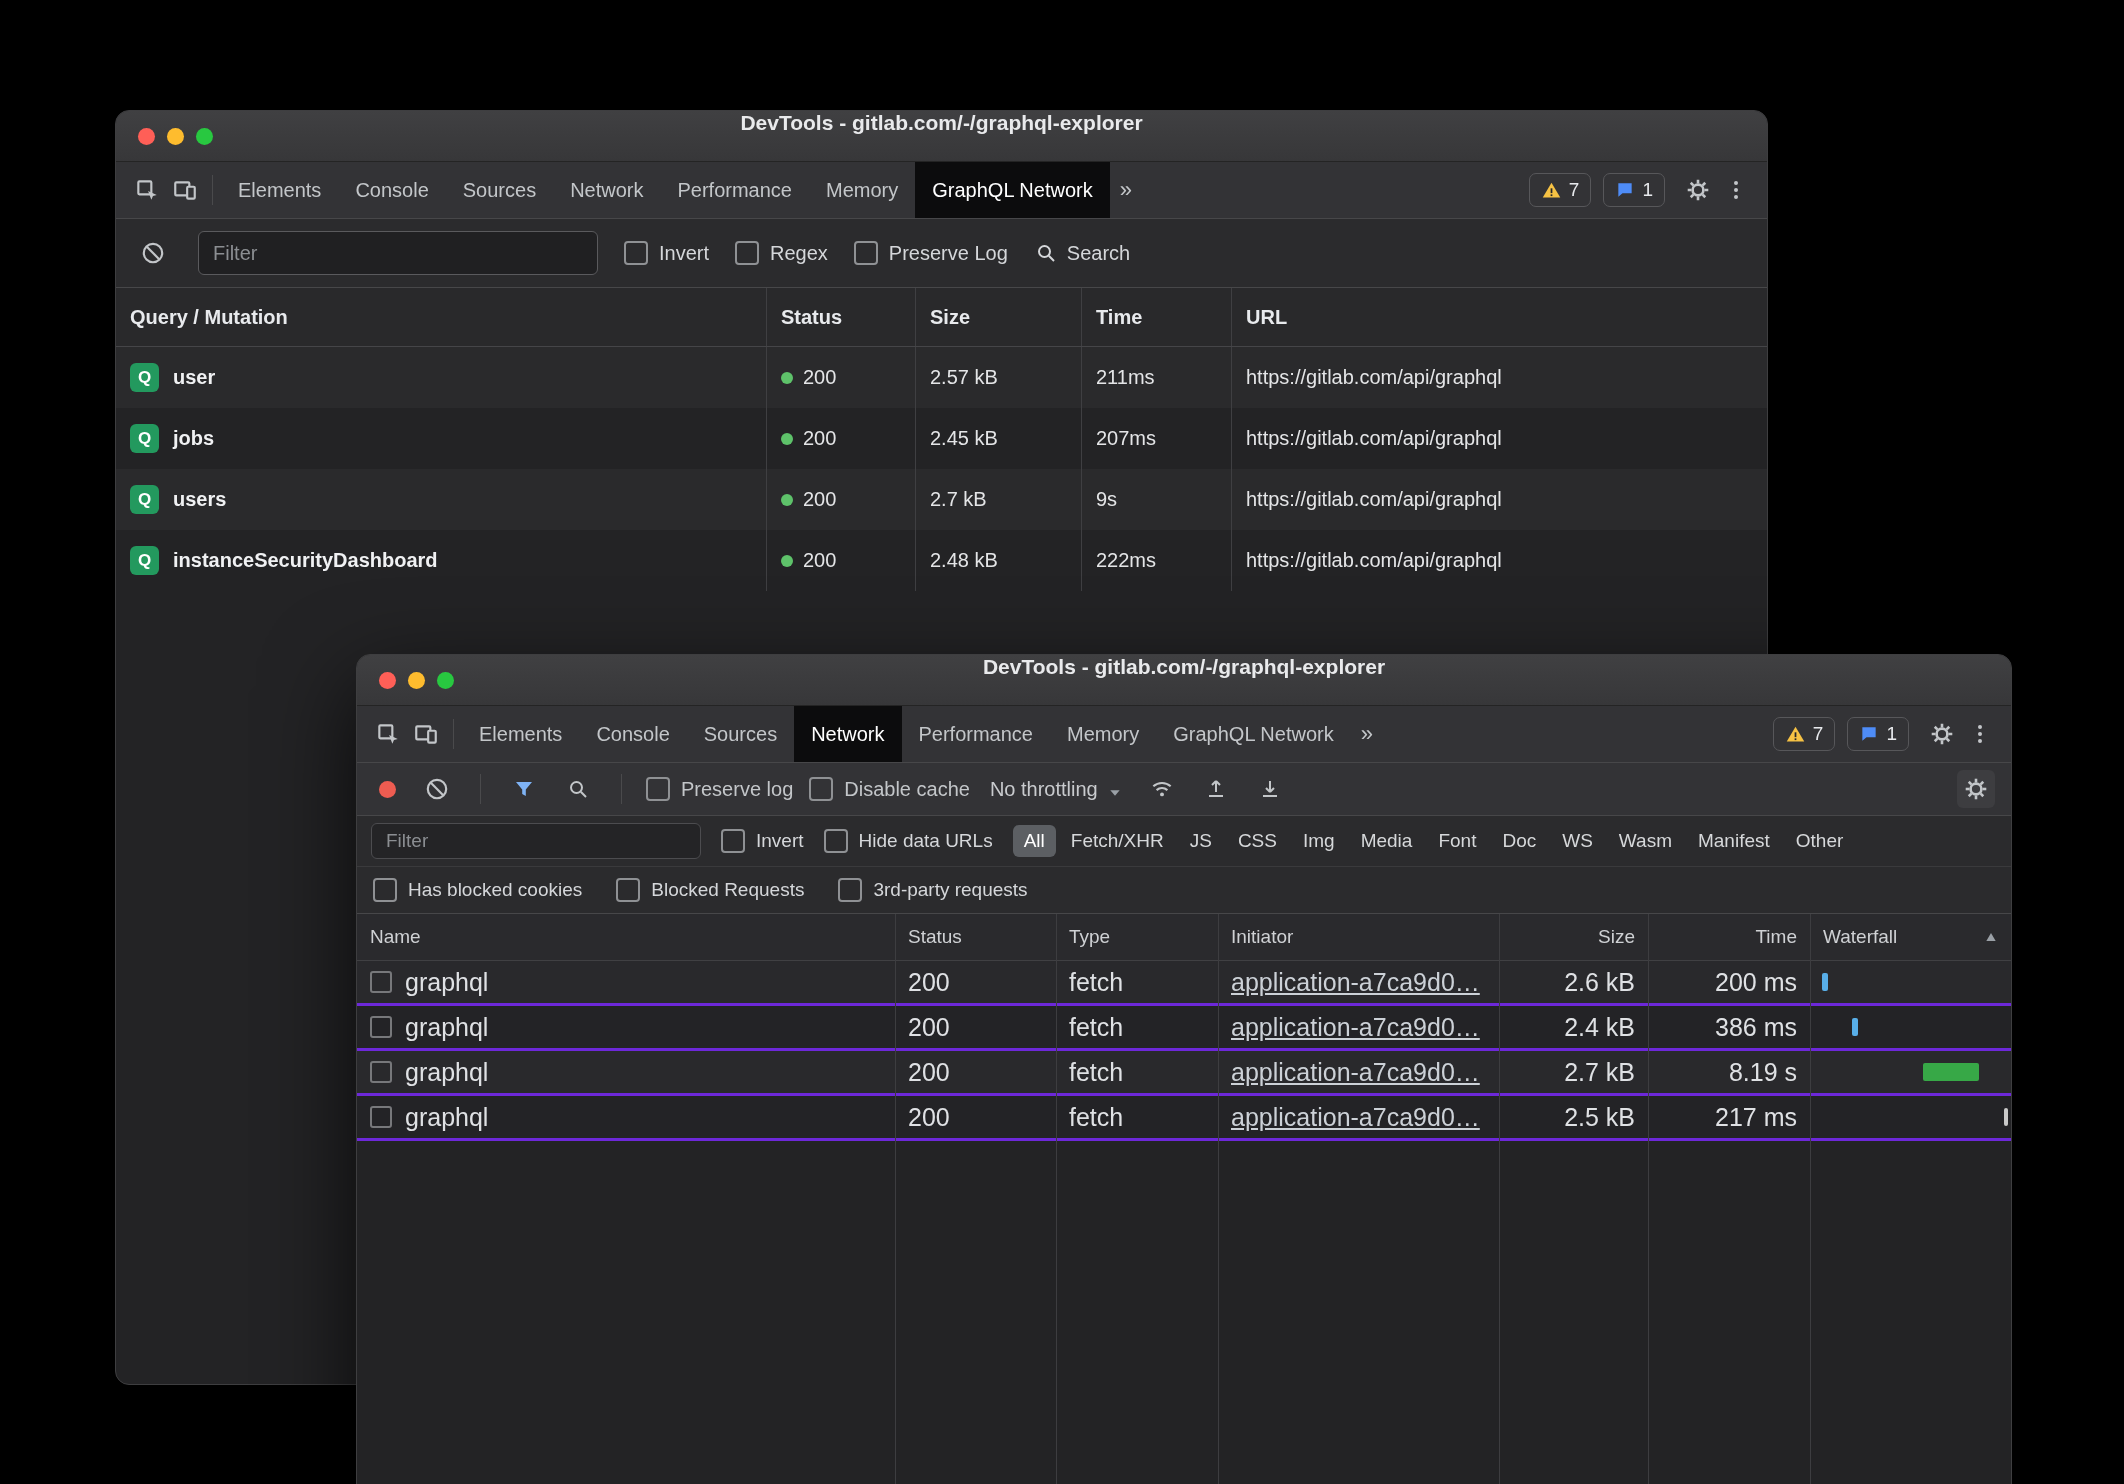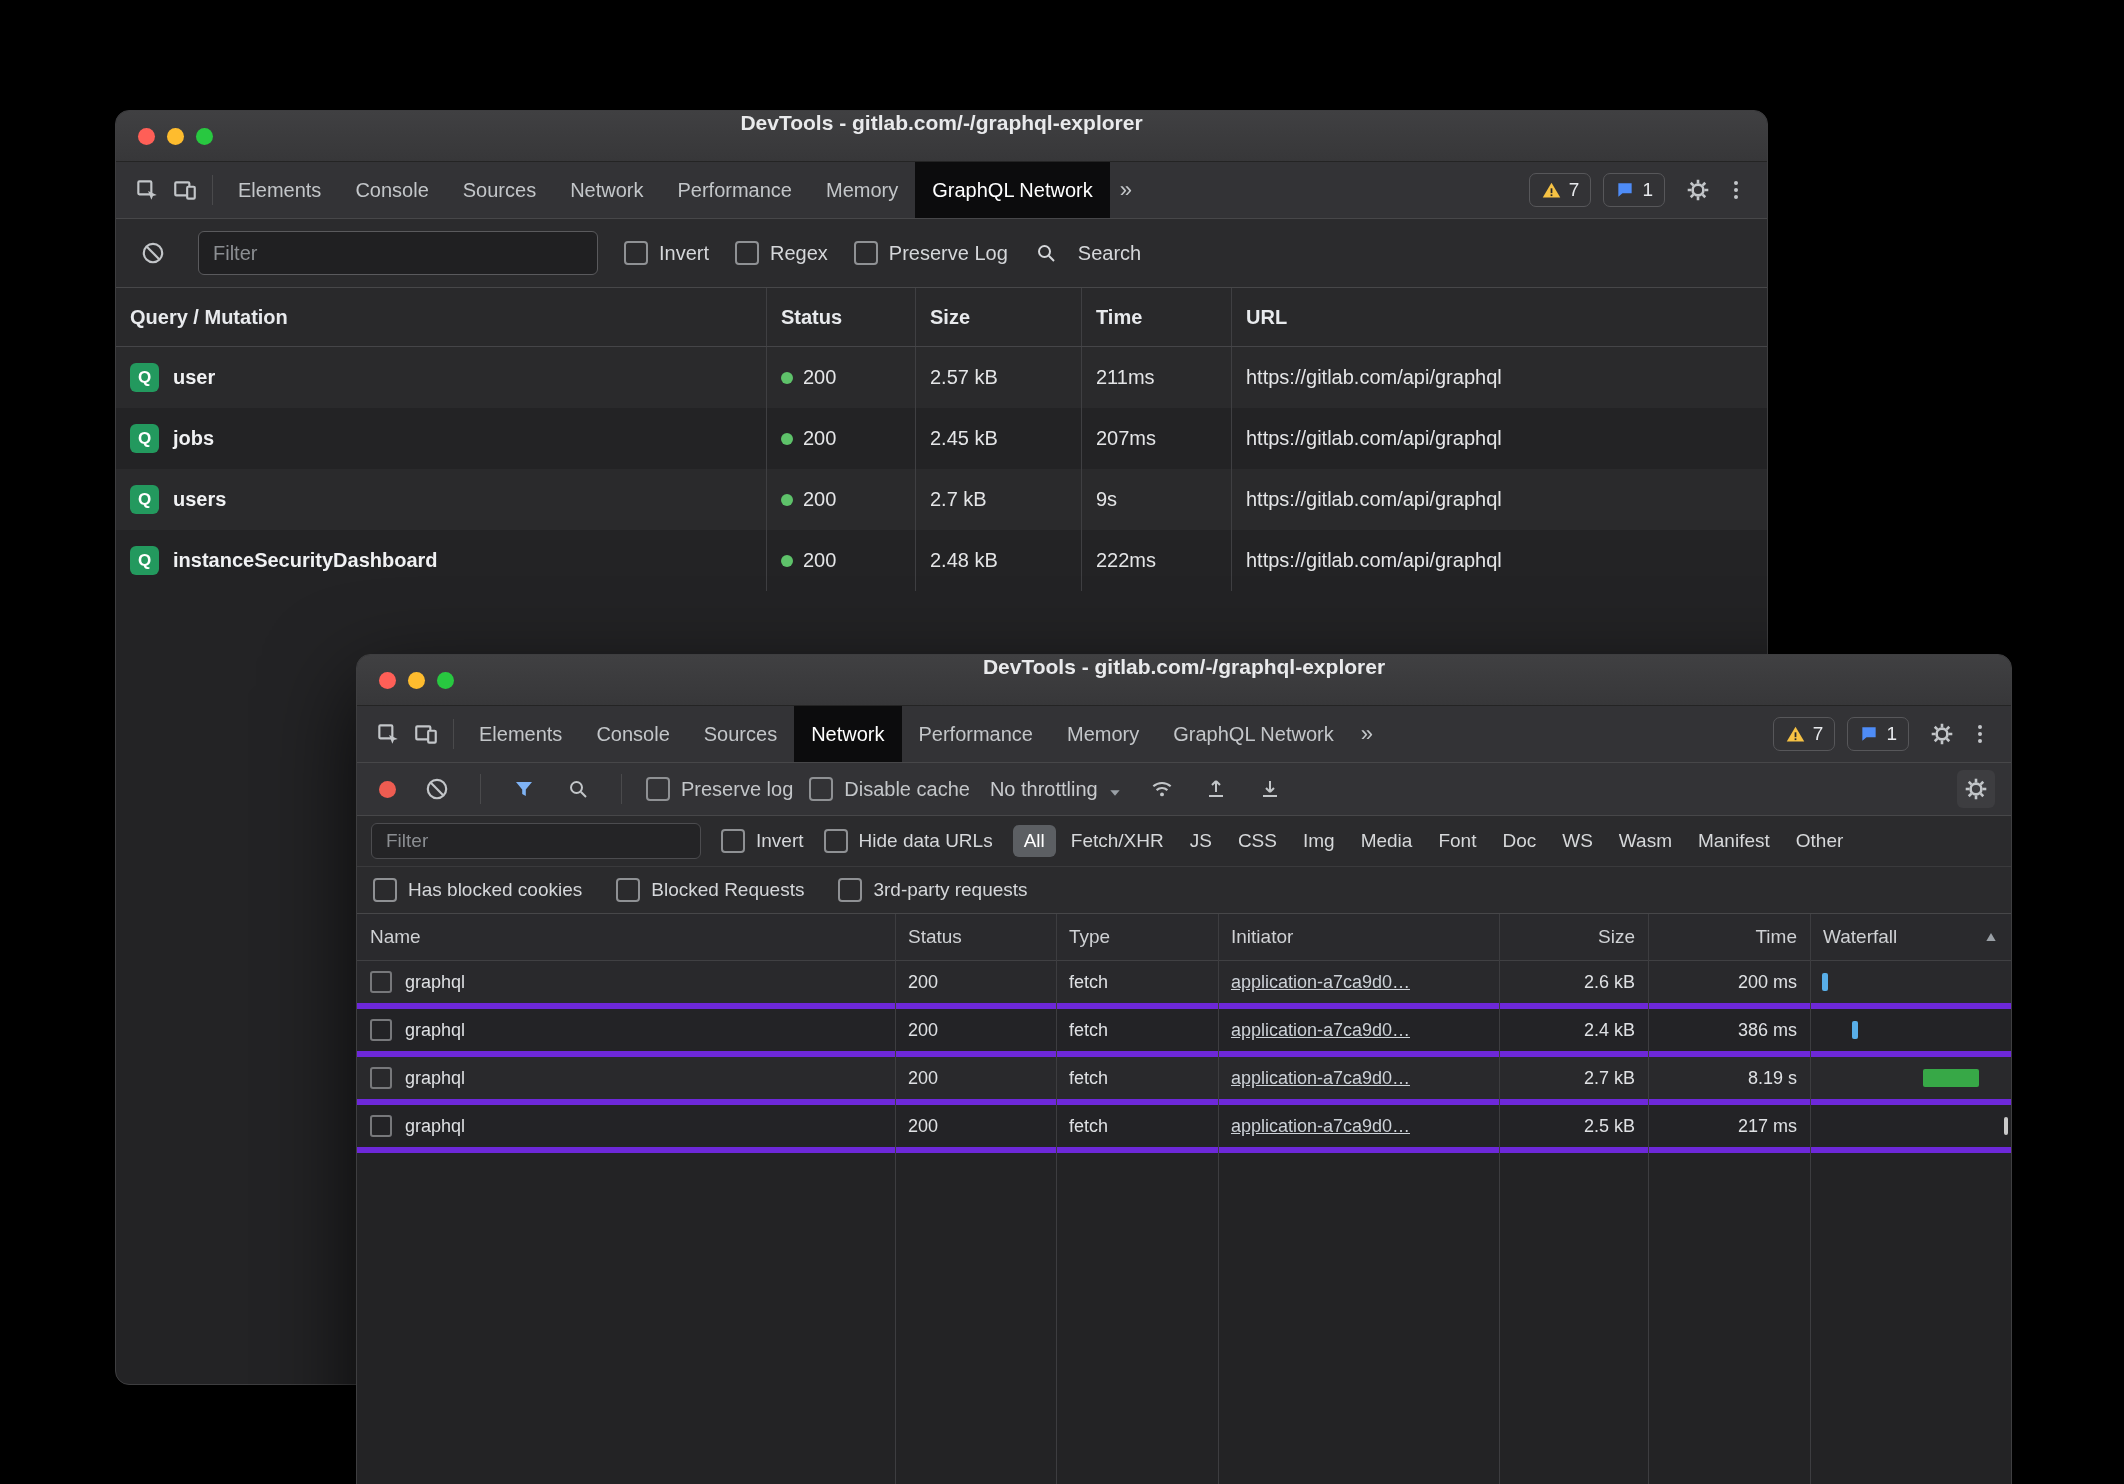--- a/index.html
+++ b/index.html
@@ -34,21 +34,21 @@
 
   
   .filterbar{height:68px;background:#2b2b2d;border-bottom:1px solid #474749;display:flex;
     align-items:center;padding:0 18px;gap:26px;color:#d5d7da;font-size:20px;}
   .txtinput{background:#202022;border:1px solid #5a5a5d;border-radius:6px;color:#ffffff;
     font-size:20px;font-family:"Liberation Sans",sans-serif;padding:0 14px;outline:none;}
   .txtinput::placeholder{color:#8b8e92}
   .filterbar .txtinput{width:370px;height:42px;}
   .cblabel{display:flex;align-items:center;gap:11px;white-space:nowrap;}
   .cb{width:20px;height:20px;border:2px solid #8f9194;border-radius:4px;background:transparent;flex:none;}
-  .searchgrp{display:flex;align-items:center;gap:20px;color:#d5d7da;}
+  .searchgrp{display:flex;align-items:center;gap:9px;color:#d5d7da;}
 
   
   .qgrid{display:grid;grid-template-columns:650px 149px 166px 150px 1fr;}
   .qheader{height:58px;background:#29292b;border-bottom:1px solid #454548;color:#e8eaed;
     font-weight:700;font-size:20px;}
   .qheader .qcell{display:flex;align-items:center;}
   .qrow{height:61px;font-size:20px;color:#e4e5e7;}
   .qrow:nth-child(odd){background:#2a2a2c}
   .qrow:nth-child(even){background:#232325}
   .qcell{display:flex;align-items:center;padding:0 14px;border-left:1px solid #3f3f42;
@@ -76,21 +76,21 @@
 
   .netoptsrow{height:46px;background:#2b2b2d;border-bottom:1px solid #474749;display:flex;
     align-items:center;padding:0 16px;gap:34px;color:#d5d7da;font-size:19px;}
 
   
   .nettable{position:relative;height:876px;background:#232325;}
   .colline{position:absolute;top:0;bottom:0;width:1px;background:#3d3d40;z-index:2;}
   .ngrid{display:grid;grid-template-columns:538px 161px 162px 281px 149px 162px 1fr;position:relative;z-index:1;}
   .nheader{height:46px;background:#2a2a2d;border-bottom:1px solid #404043;color:#cfd1d4;font-size:19px;}
   .ncell{display:flex;align-items:center;padding:0 13px;overflow:hidden;white-space:nowrap;}
-  .nrow{height:42px;font-size:18px;color:#dfe1e4;border-bottom:6px solid #6d28d9;}
+  .nrow{height:42px;font-size:25px;color:#dfe1e4;border-bottom:3px solid #6d28d9;}
   .nrow:nth-child(odd){background:#29292c}
   .nrow:nth-child(even){background:#232326}
   .ncell.right{justify-content:flex-end;}
   .rowcb{width:18px;height:18px;border:2px solid #77787b;border-radius:3px;margin-right:13px;flex:none;}
   .initlink{color:#ccd1d7;text-decoration:underline;overflow:hidden;text-overflow:ellipsis;}
   .wfcell{position:relative;padding:0;}
   .wfbar{position:absolute;top:50%;transform:translateY(-50%);height:18px;border-radius:2px;}
   .sortind{position:absolute;right:12px;top:50%;transform:translateY(-50%);color:#9aa0a6;}
 </style>
 </head>

